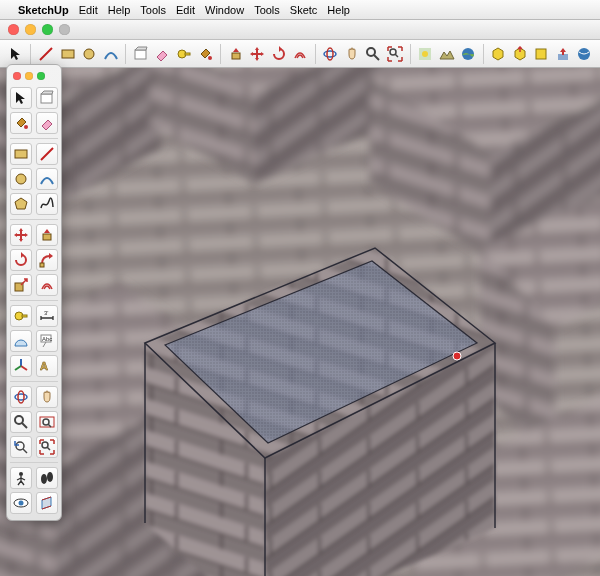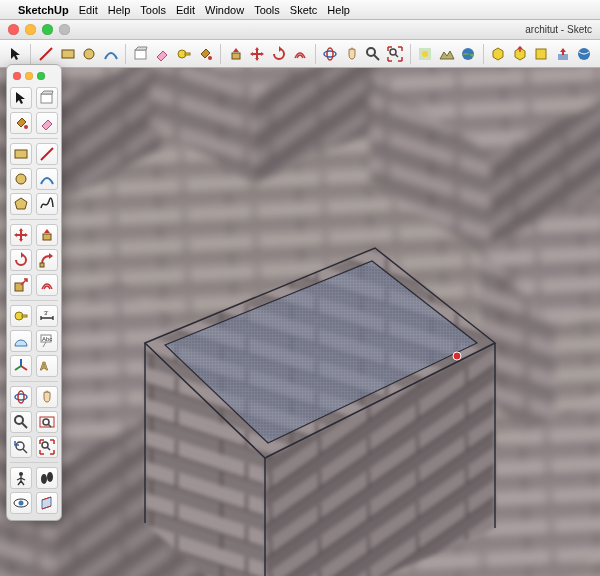--- a/index.html
+++ b/index.html
@@ -42,21 +42,20 @@
   <span class="menu-item">Help</span>
 </div>
 
 <div class="window-chrome">
   <div class="traffic-lights">
     <div class="tl red"></div>
     <div class="tl yellow"></div>
     <div class="tl green"></div>
     <div class="tl toolbar"></div>
   </div>
-  <div class="win-title">architut - Sketc</div>
 </div>
 
 <div class="main-toolbar">
   <div class="tb">
       <svg class="ico" viewBox="0 0 16 16">
         <path d="M3 2 L3 13 L6 10 L8 14 L10 13 L8 9 L12 9 Z" fill="#1a1a1a"></path>
       </svg>
     </div>
   <div class="sep"></div>
   <div class="tb">

